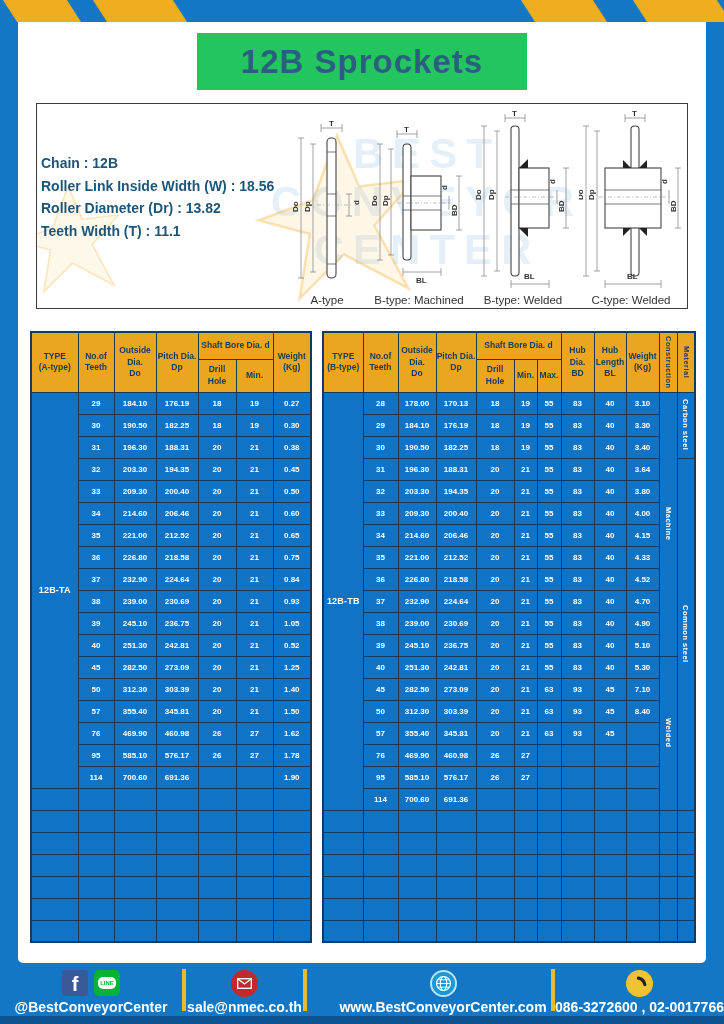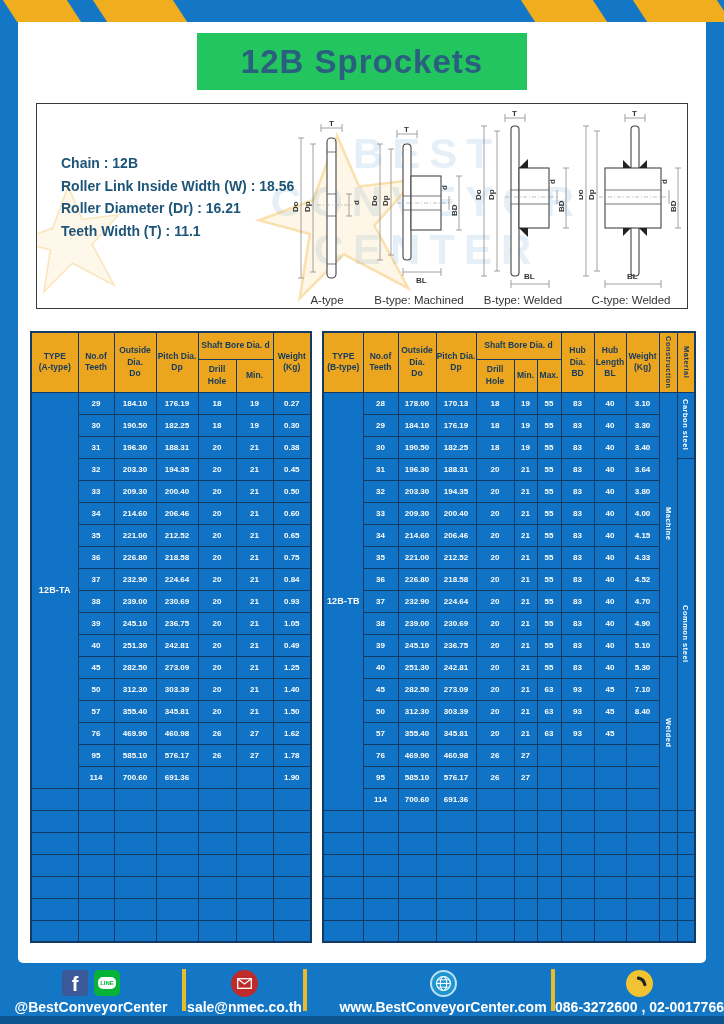--- a/index.html
+++ b/index.html
@@ -20,21 +20,21 @@
   .sheet { position:absolute; left:18px; top:22px; width:688px; height:941px; background:#ffffff; border-radius:0 0 5px 5px; }
 
   .banner { width:330px; height:57px; margin:11px auto 0; background:#22c55e; display:flex; align-items:center; justify-content:center; }
   .banner-title { font-size:33px; font-weight:bold; color:#2b5f80; letter-spacing:1px; }
 
   
   .diagram-box { position:relative; margin:13px 18px 0; height:206px; border:1px solid #3c3c3c; overflow:hidden; background:#fff; }
   .watermark { position:absolute; left:170px; top:26px; width:440px; text-align:center; z-index:0;
                font-weight:bold; font-size:42px; line-height:48px; letter-spacing:9px; color:rgba(70,140,200,0.14); }
   .wm-shape { position:absolute; z-index:0; }
-  .specs { position:absolute; left:24px; top:48px; z-index:2; }
+  .specs { position:absolute; left:4px; top:48px; z-index:2; }
   .spec-line { font-size:14px; font-weight:bold; color:#1d5578; line-height:22.5px; white-space:nowrap; }
   .diagrams { position:absolute; right:4px; top:4px; bottom:2px; z-index:1; display:flex; align-items:flex-end; gap:8px; }
   .diag { display:flex; flex-direction:column; align-items:center; }
   .diag-label { font-size:11.5px; font-weight:normal; color:#333; margin-top:2px; white-space:nowrap; }
   .dg-plate { fill:#fff; stroke:#444; stroke-width:1.1; }
   .dg-hub { fill:#fff; stroke:#444; stroke-width:1.1; }
   .dg-thin { stroke:#555; stroke-width:0.8; }
   .dg-dim { stroke:#8a8a8a; stroke-width:0.8; }
   .dg-weld { fill:#222; }
   .dg-txt { font-size:8px; fill:#333; font-weight:bold; }
@@ -99,21 +99,21 @@
       <svg class="wm-shape" style="left:215px; top:28px;" width="170" height="170" viewBox="0 0 100 100">
         <polygon points="50,2 63,32 96,28 72,55 92,92 54,72 28,98 34,60 4,52 36,40" fill="rgba(250,200,90,0.14)" stroke="rgba(240,175,45,0.35)" stroke-width="1.5"></polygon>
       </svg>
       <svg class="wm-shape" style="left:-24px; top:70px;" width="110" height="130" viewBox="0 0 100 100">
         <polygon points="50,2 63,32 96,28 72,55 92,92 54,72 28,98 34,60 4,52 36,40" fill="rgba(250,200,90,0.12)" stroke="rgba(240,175,45,0.28)" stroke-width="1.5"></polygon>
       </svg>
 
       <div class="specs">
         <div class="spec-line">Chain : 12B</div>
         <div class="spec-line">Roller Link Inside Width (W) : 18.56</div>
-        <div class="spec-line">Roller Diameter (Dr) : 16.21</div>
+        <div class="spec-line">Roller Diameter (Dr) : 13.82</div>
         <div class="spec-line">Teeth Width (T) : 11.1</div>
       </div>
 
       <div class="diagrams">
 
         <div class="diag">
           <svg width="72" height="172" viewBox="0 0 72 172">
             <line class="dg-dim" x1="30" y1="8" x2="51" y2="8"></line>
             <line class="dg-dim" x1="30" y1="4" x2="30" y2="12"></line>
               <line class="dg-dim" x1="51" y1="4" x2="51" y2="12"></line>
@@ -369,21 +369,21 @@
               <td>20</td>
               <td>21</td>
               <td>1.05</td>
             </tr>
             <tr>
               <td>40</td>
               <td>251.30</td>
               <td>242.81</td>
               <td>20</td>
               <td>21</td>
-              <td>0.49</td>
+              <td>0.52</td>
             </tr>
             <tr>
               <td>45</td>
               <td>282.50</td>
               <td>273.09</td>
               <td>20</td>
               <td>21</td>
               <td>1.25</td>
             </tr>
             <tr>

